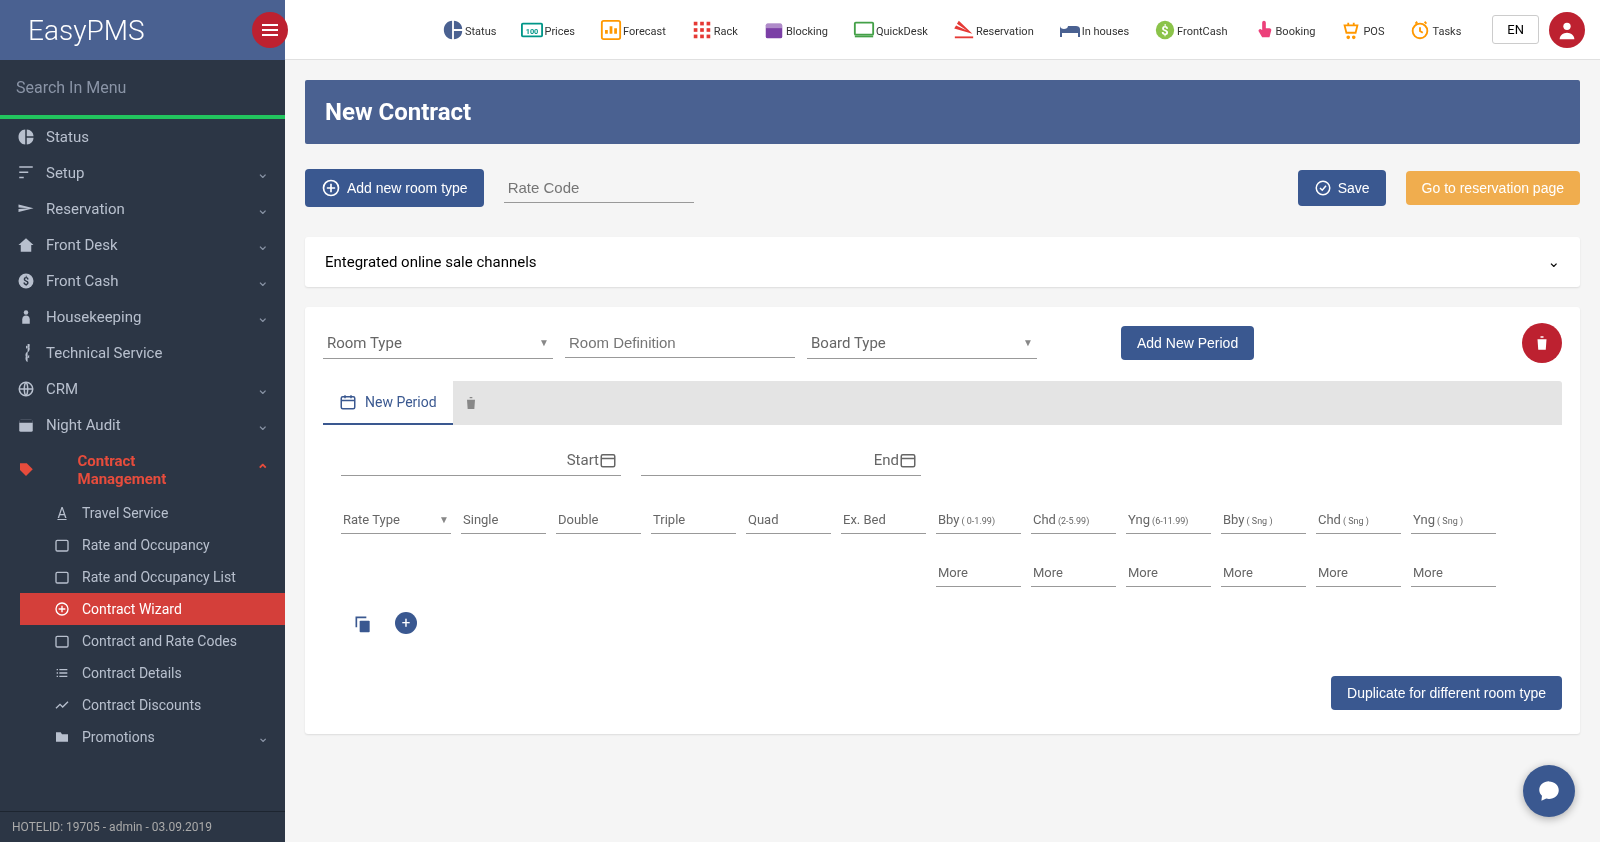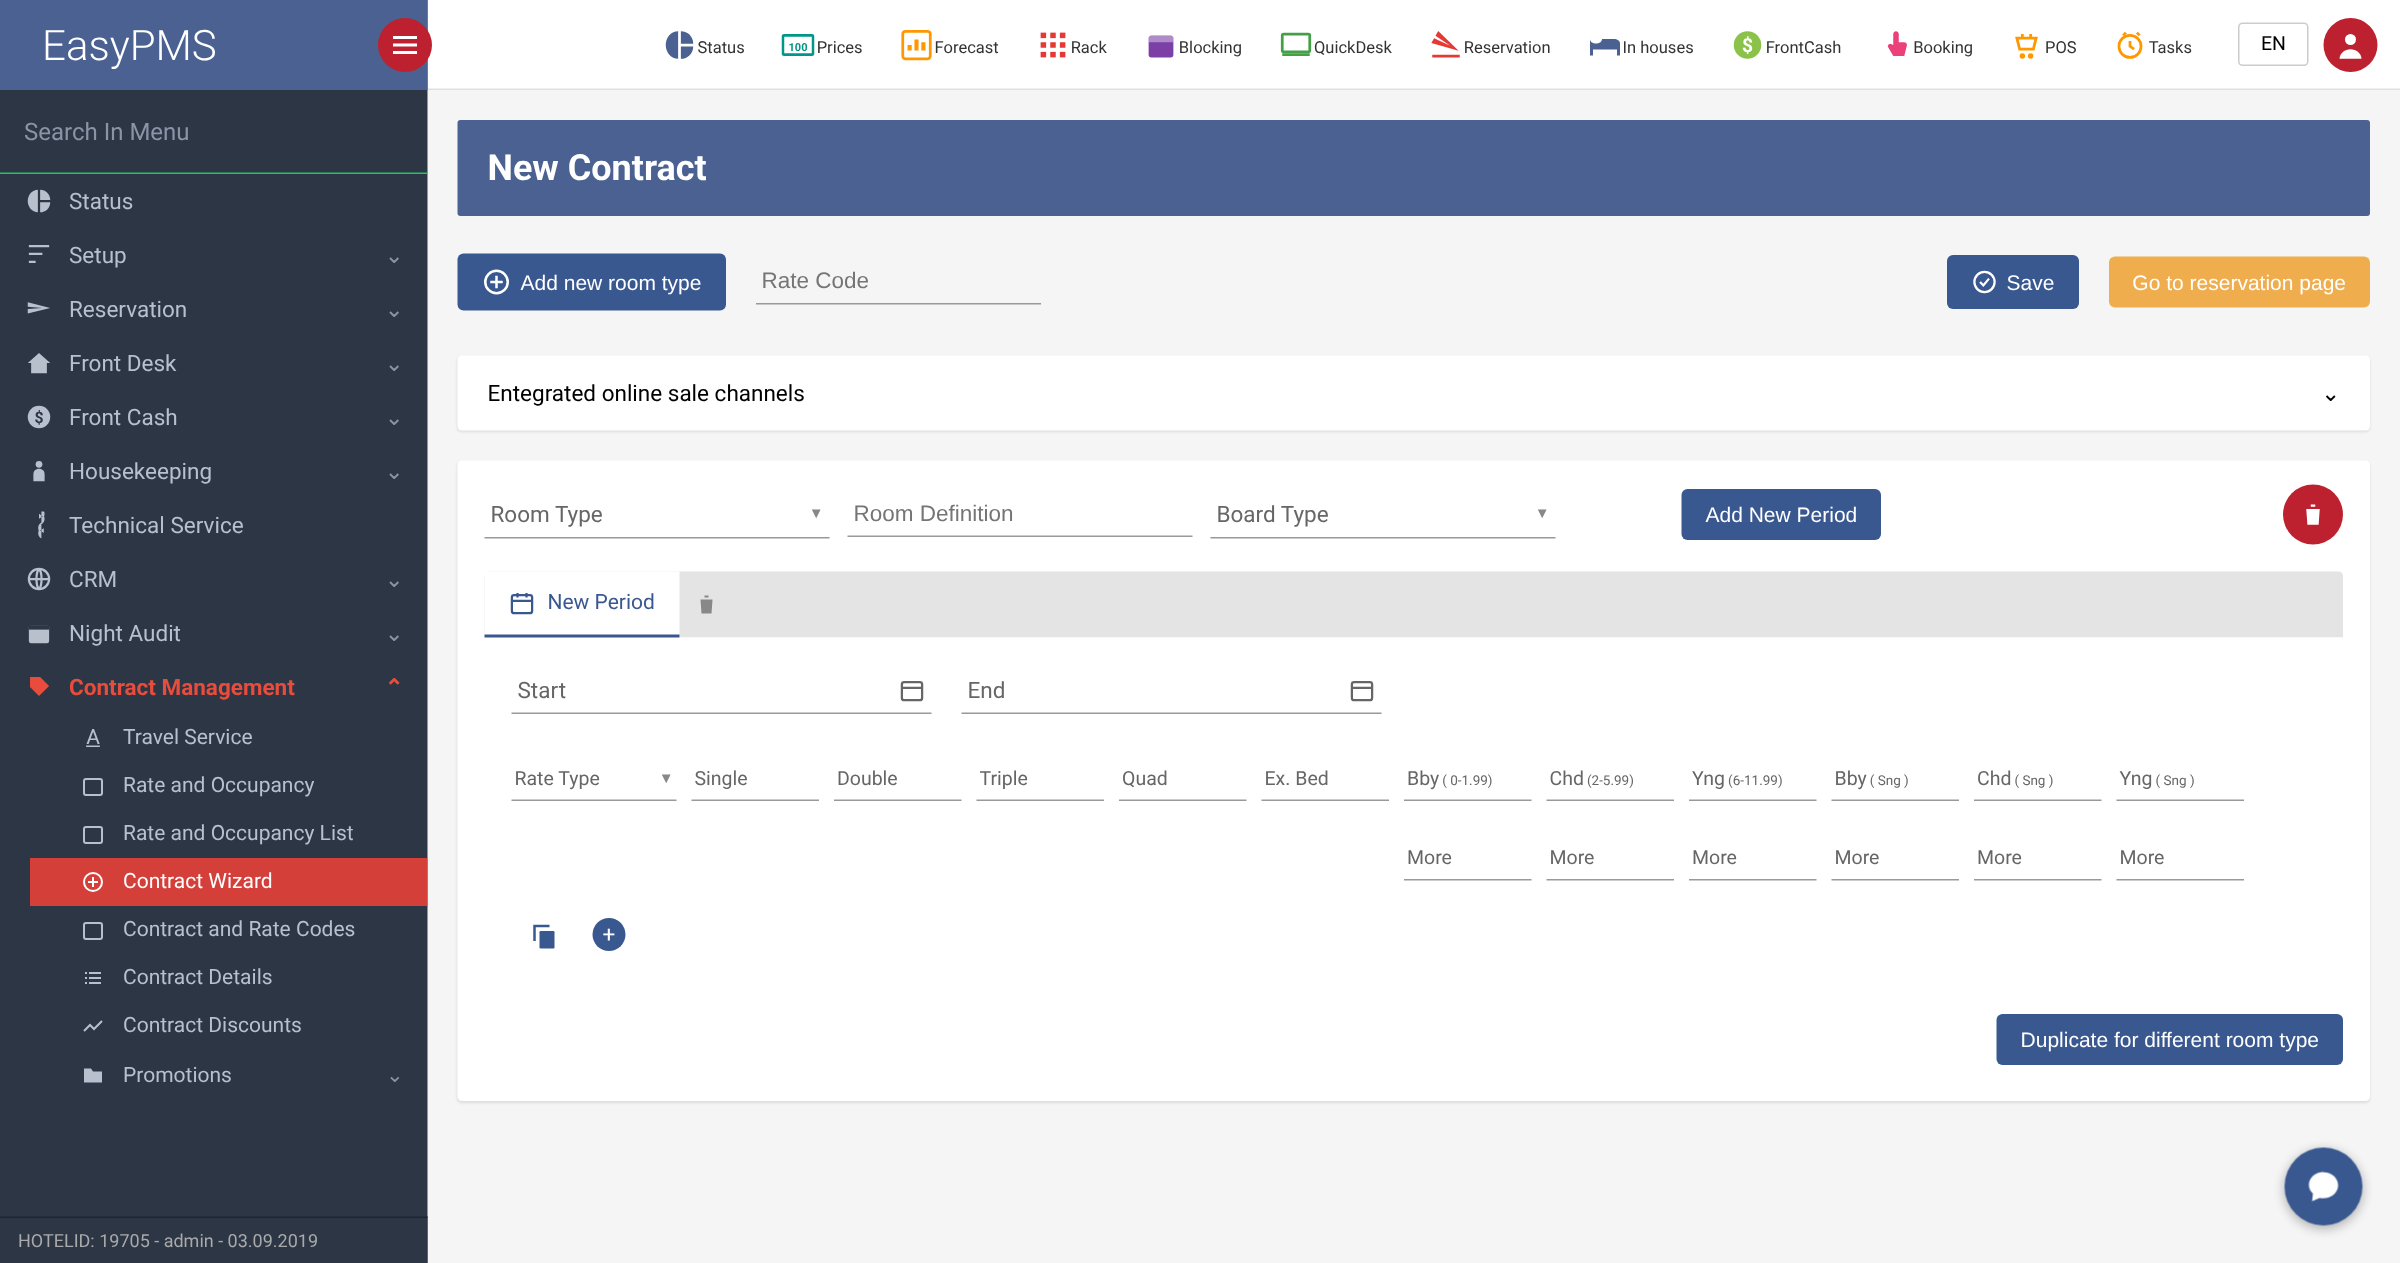--- a/index.html
+++ b/index.html
@@ -8,21 +8,21 @@
     
     .sidebar { position: fixed; left: 0; top: 0; width: 285px; height: 100%; background: #2c3645; color: #ccc; display: flex; flex-direction: column; }
     .logo-area { background: #4a6191; height: 60px; display: flex; align-items: center; padding-left: 28px; position: relative; }
     .logo-text { color: #fff; font-size: 28px; font-weight: 300; }
     .menu-toggle { position: absolute; right: -3px; top: 50%; transform: translateY(-50%); width: 36px; height: 36px; border-radius: 50%; background: #bd2130; display: flex; align-items: center; justify-content: center; cursor: pointer; }
     .menu-toggle-icon { width: 16px; height: 2px; background: #fff; position: relative; }
     .menu-toggle-icon::before, .menu-toggle-icon::after { content: ''; position: absolute; width: 16px; height: 2px; background: #fff; left: 0; }
     .menu-toggle-icon::before { top: -5px; }
     .menu-toggle-icon::after { top: 5px; }
     
-    .search-menu { padding: 18px 16px; color: #8a94a6; font-size: 16px; border-bottom: 1px solid #22c55e; }
+    .search-menu { padding: 18px 16px; color: #8a94a6; font-size: 16px; border-bottom: 4px solid #22c55e; }
     
     .nav-list { flex: 1; overflow-y: auto; }
     .nav-item { display: flex; align-items: center; padding: 9px 16px; color: #b8c0ce; font-size: 15px; cursor: pointer; position: relative; }
     .nav-item .nav-icon { width: 20px; margin-right: 10px; display: flex; align-items: center; justify-content: center; }
     .nav-item .chevron { margin-left: auto; color: #8a94a6; }
     .nav-item.active { background: #d43f3a; color: #fff; }
     .nav-item.expanded { color: #e74c3c; }
     .nav-item.expanded .chevron { color: #e74c3c; }
     .nav-sub { padding-left: 20px; }
     .nav-sub .nav-item { padding: 8px 16px 8px 32px; font-size: 14px; }
@@ -66,21 +66,21 @@
     .text-field { flex: 0 0 230px; border: none; border-bottom: 1px solid #999; padding: 6px 4px; font-size: 15px; color: #666; background: transparent; }
     .fab-delete { width: 40px; height: 40px; border-radius: 50%; background: #bd2130; display: flex; align-items: center; justify-content: center; cursor: pointer; margin-left: auto; }
     
     .tabs-area { background: #e4e4e4; border-radius: 3px 3px 0 0; display: flex; align-items: center; }
     .tab { background: #fff; padding: 12px 16px; display: flex; align-items: center; gap: 8px; border-bottom: 2px solid #3a5890; font-size: 14px; color: #3a5890; cursor: pointer; }
     .tab-delete { padding: 0 10px; color: #888; cursor: pointer; }
     
     .period-body { background: #fff; padding: 20px 18px; }
     .date-row { display: flex; gap: 20px; margin-bottom: 30px; }
     .date-field { flex: 0 0 280px; border: none; border-bottom: 1px solid #999; padding: 6px 4px; font-size: 15px; color: #666; background: transparent; display: flex; align-items: center; }
-    .date-field .df-label { flex: 1; }
+    .date-field .df-label { flex: 1; text-align: right; }
     
     .rate-grid { display: flex; gap: 10px; margin-bottom: 25px; }
     .rate-col { flex: 0 0 85px; border-bottom: 1px solid #999; padding: 6px 2px; font-size: 13px; color: #666; display: flex; align-items: baseline; min-height: 28px; }
     .rate-col.first { flex: 0 0 110px; display: flex; align-items: center; }
     .sup { font-size: 9px; vertical-align: super; margin-left: 2px; }
     
     .icon-row { display: flex; gap: 20px; padding-left: 10px; }
     .icon-btn { width: 24px; height: 24px; color: #3a5890; cursor: pointer; display: flex; align-items: center; justify-content: center; }
     .icon-add-circle { width: 22px; height: 22px; border-radius: 50%; background: #3a5890; color: #fff; display: flex; align-items: center; justify-content: center; font-size: 15px; cursor: pointer; }
     
@@ -188,21 +188,21 @@
       <span class="nav-icon">
           <svg width="18" height="18" viewBox="0 0 24 24" fill="#b8c0ce">
             <rect x="3" y="5" width="18" height="16" rx="2"></rect>
             <rect x="3" y="5" width="18" height="4" fill="#2c3645"></rect>
           </svg>
         </span>
       <span>Night Audit</span>
       <span class="chevron">⌄</span>
     </div>
 
-    <div class="nav-item expanded" style="font-weight:bold;">
+    <div class="nav-item expanded" style="font-weight:bold;gap:32px;">
       <span class="nav-icon">
           <svg width="18" height="18" viewBox="0 0 24 24" fill="#e74c3c">
             <path d="M21 11l-8-8H4v9l8 8z"></path>
           </svg>
         </span>
       <span>Contract Management</span>
       <span class="chevron">⌃</span>
     </div>
 
     <div class="nav-sub">

